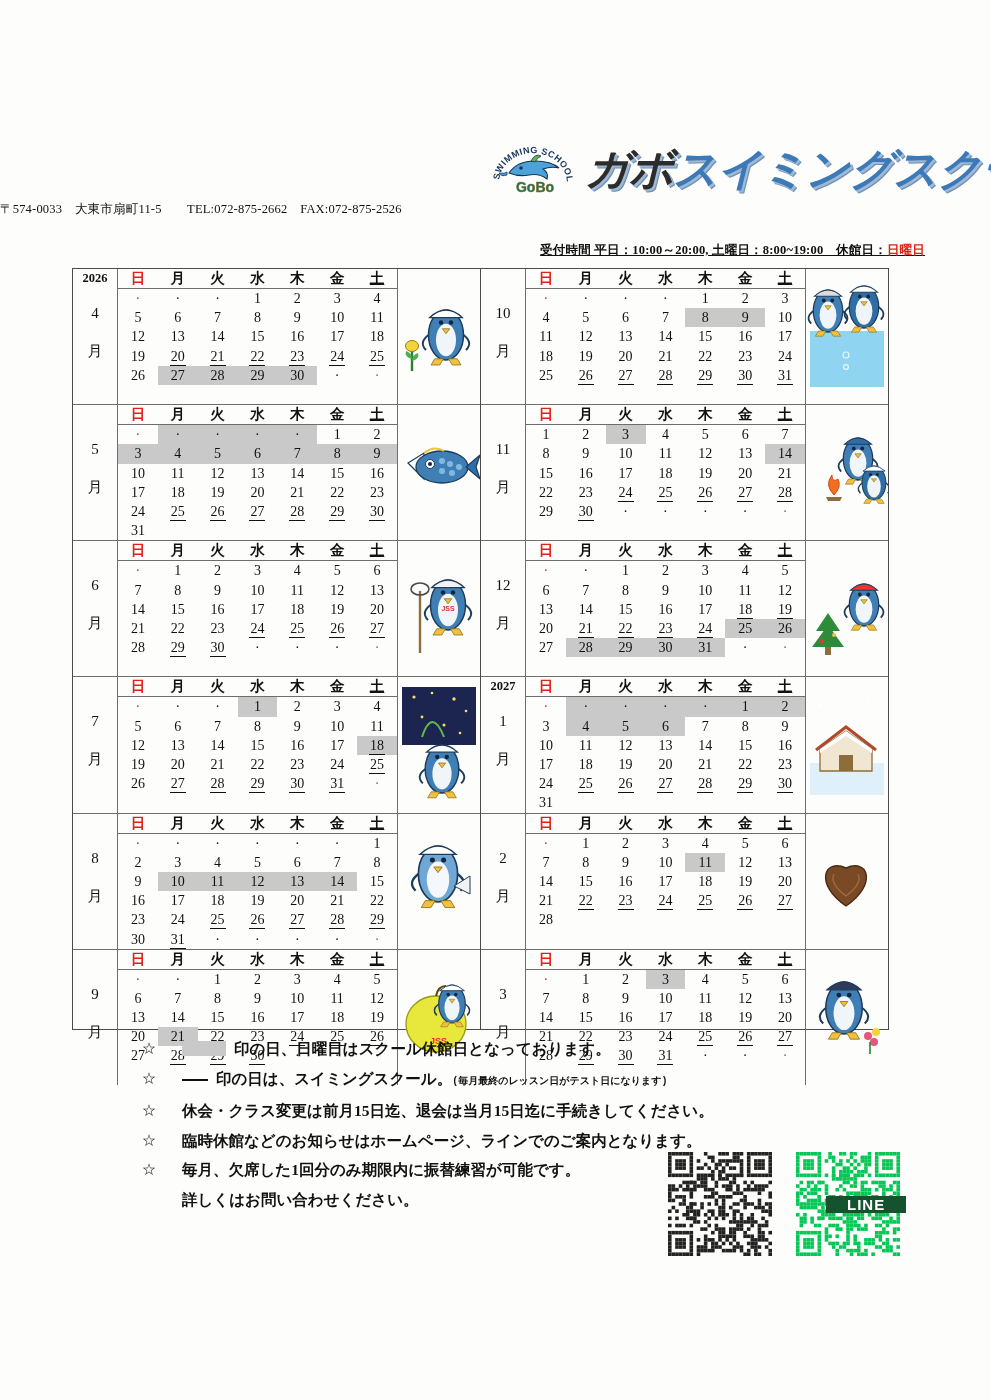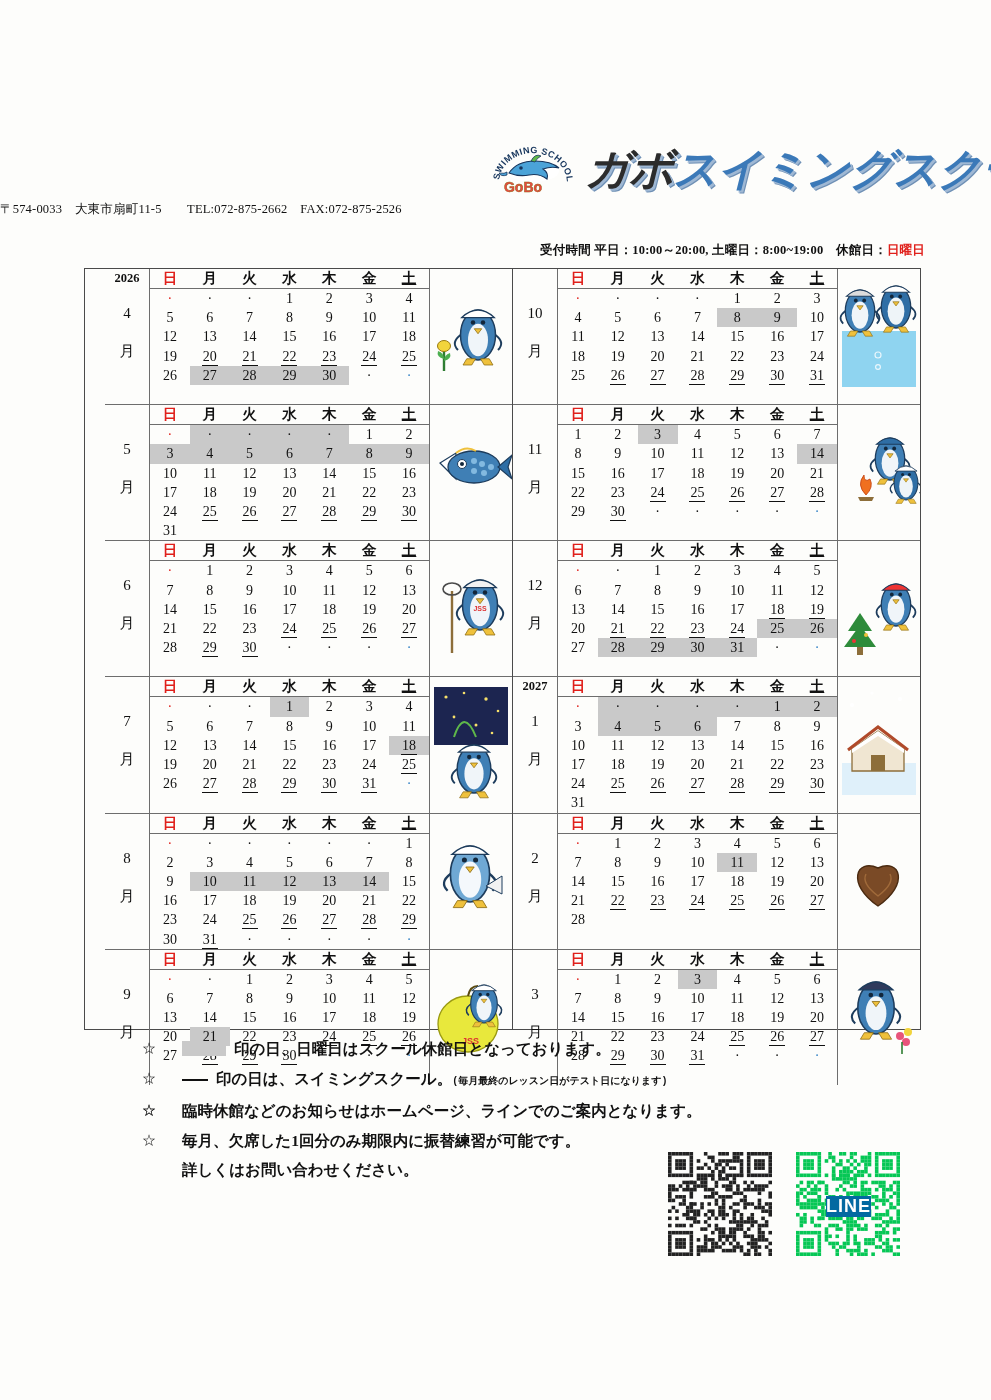--- a/index.html
+++ b/index.html
@@ -18,47 +18,47 @@
   }
   .brand{position:absolute;left:487px;top:137px;width:420px;height:68px;}
   .logo-badge{
     position:absolute;left:0;top:0;width:92px;height:66px;
   }
   .logo-ring{
     position:absolute;left:4px;top:2px;width:84px;height:62px;
   }
   .logo-ring text{font-family:"Liberation Sans",sans-serif;font-size:9px;font-weight:bold;fill:#16355c;letter-spacing:.5px;}
   .logo-gobo{
-    position:absolute;left:8px;top:42px;width:56px;text-align:center;
+    position:absolute;left:20px;top:42px;width:56px;text-align:center;
     font-family:"Liberation Sans",sans-serif;font-size:14px;font-weight:bold;
-    color:#ef4444;-webkit-text-stroke:.5px #8a6a12;
+    color:#0f766e;-webkit-text-stroke:.5px #8a6a12;
   }
   .brandname{
     position:absolute;left:98px;top:3px;
     font-family:"Liberation Sans","DejaVu Sans",sans-serif;
     font-size:44px;font-weight:bold;font-style:italic;
     letter-spacing:-1px;white-space:nowrap;
     color:#2c2c2c;
     text-shadow:2px 2px 0 #9fb8d4, 3px 3px 0 #6f90b5;
   }
   .brandname .kana{color:#3b79b8;}
   .addr{
     position:absolute;left:0;top:201px;width:925px;text-align:left;
     font-size:12.5px;font-weight:normal;letter-spacing:.2px;color:#111;
   }
   .hours{
     position:absolute;left:0;top:242px;width:925px;text-align:right;
-    font-size:12.5px;font-weight:bold;letter-spacing:.2px;color:#111;
+    font-size:12.5px;font-weight:bold;letter-spacing:.2px;color:#111;text-decoration:underline;
   }
   .hours .red{color:#e0201b;}
 
   
   .grid{
-    position:absolute;left:84px;top:268px;width:815px;height:760px;
-    border:1.4px solid #4a4a4a;display:flex;padding-left:20px;
+    position:absolute;left:72px;top:268px;width:815px;height:760px;
+    border:1.4px solid #4a4a4a;display:flex;
   }
   .col{width:50%;display:flex;flex-direction:column;}
   .col.left{border-right:1.4px solid #4a4a4a;}
   .mblock{
     flex:1;display:flex;border-bottom:1px solid #6d6d6d;position:relative;
   }
   .mblock:last-child{border-bottom:none;}
 
   .mlabel{
     width:44px;flex:0 0 44px;border-right:1px solid #6d6d6d;
@@ -128,22 +128,22 @@
   }
   .small{font-size:10px;font-family:Liberation Mono, monospace;}
 
   
   .qr-wrap{position:absolute;left:668px;top:1152px;width:240px;height:108px;}
   .qr{position:absolute;top:0;}
   .qr.black{left:0;}
   .qr.line{left:128px;}
   .line-label{
     position:absolute;left:158px;top:44px;
-    font-family:"Liberation Sans",sans-serif;font-size:18px;font-weight:bold;
-    color:#fff;background:#0369a1;padding:0 0;letter-spacing:1px;
+    font-family:"Liberation Sans",sans-serif;font-size:15px;font-weight:bold;
+    color:#fff;background:#14532d;padding:0 21px;letter-spacing:1px;
   }
 </style>
 </head>
 <body>
 
 <div class="page">
 
   <div class="header">
 
     <div class="brand">
@@ -1378,20 +1378,21 @@
     <div class="note">
       <span class="star">☆</span>
       <span class="swatch"></span><span>印の日、日曜日はスクール休館日となっております。</span>
     </div>
     <div class="note">
       <span class="star">☆</span>
       <span class="uline"></span><span>印の日は、スイミングスクール。</span><span class="small">(毎月最終のレッスン日がテスト日になります)</span>
     </div>
     <div class="note">
       <span class="star">☆</span>
+      <span>休会・クラス変更は前月15日迄、退会は当月15日迄に手続きしてください。</span>
     </div>
     <div class="note">
       <span class="star">☆</span>
       <span>臨時休館などのお知らせはホームページ、ラインでのご案内となります。</span>
     </div>
     <div class="note">
       <span class="star">☆</span>
       <span>毎月、欠席した1回分のみ期限内に振替練習が可能です。</span>
     </div>
     <div class="note cont">

